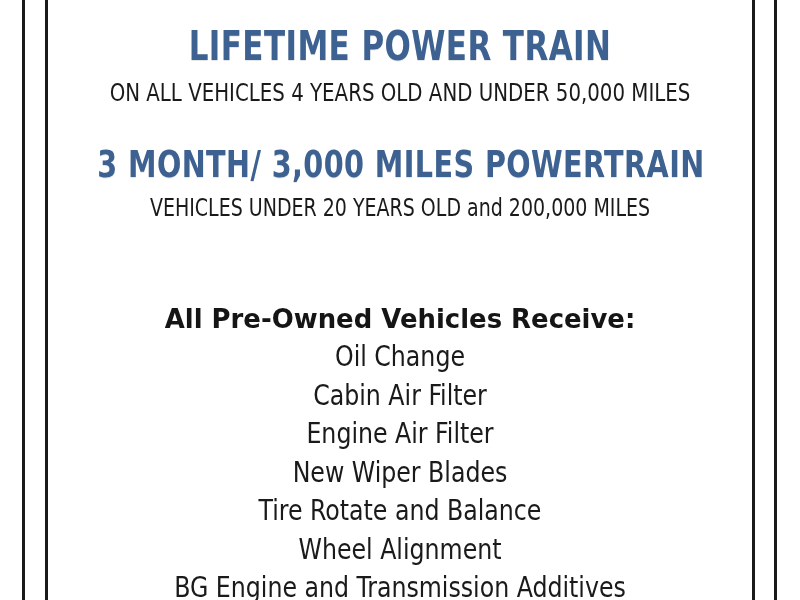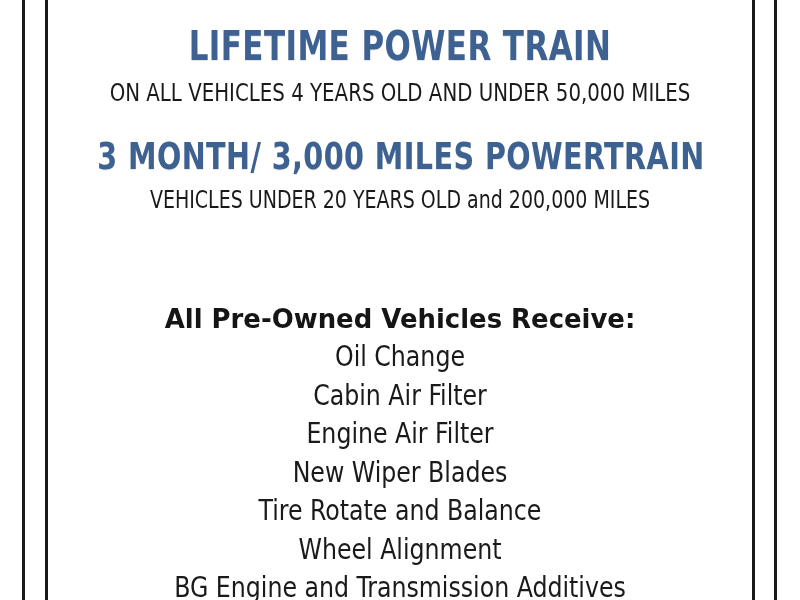--- a/index.html
+++ b/index.html
@@ -66,21 +66,21 @@
     white-space: nowrap;
     transform: scaleX(0.88);
   }
 
   
   .block-1 { position: absolute; left: 0; right: 0; top: 26px; }
   .block-1 .headline { font-size: 40px; }
   .block-1 .subline  { font-size: 25px; margin-top: 14px; }
 
   
-  .block-2 { position: absolute; left: 0; right: 0; top: 138px; }
+  .block-2 { position: absolute; left: 0; right: 0; top: 146px; }
   .block-2 .headline { font-size: 37px; }
   .block-2 .subline  { font-size: 24px; margin-top: 13px; }
 
   
   .services {
     position: absolute;
     left: 0;
     right: 0;
     top: 300px;
   }

